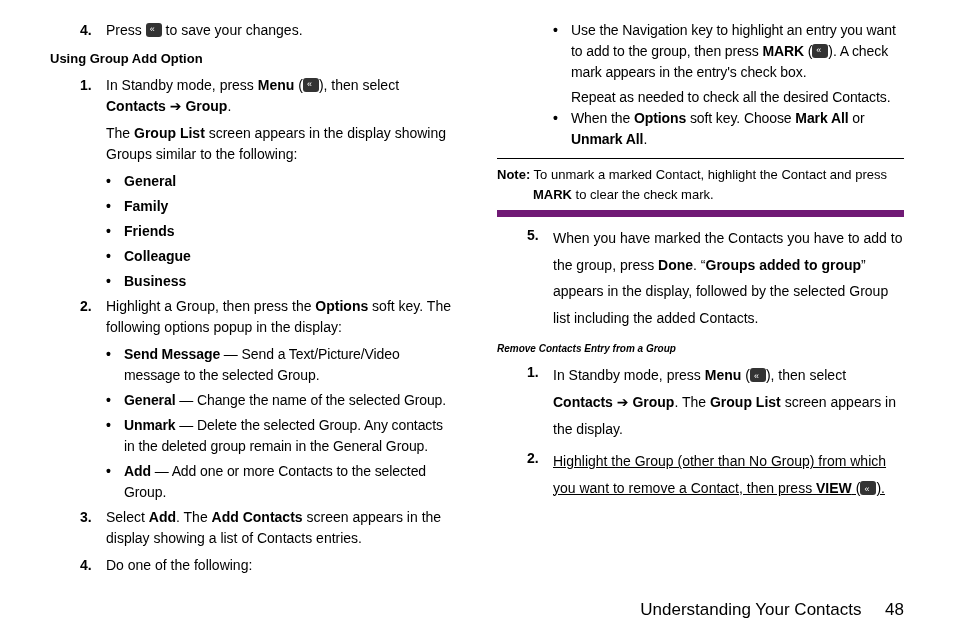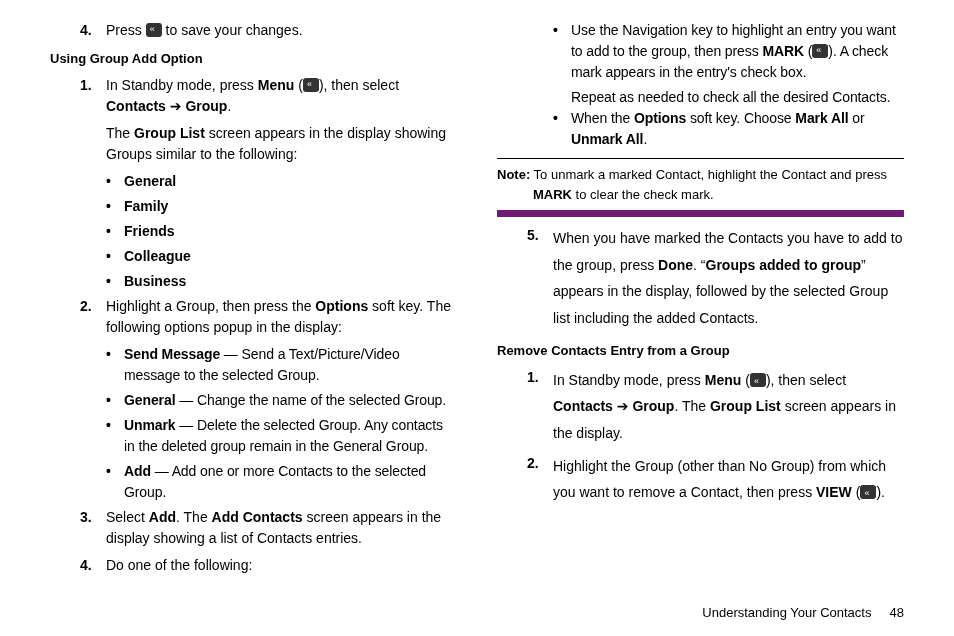--- a/index.html
+++ b/index.html
@@ -24,35 +24,35 @@
   .ol-num { display: flex; margin: 0 0 6px 30px; }
   .ol-num .num { width: 26px; font-weight: bold; flex-shrink:0;}
   .ol-num .body { flex: 1; }
   .sub-bullet { display:flex; margin: 0 0 4px 56px; }
   .sub-bullet .dot { width: 18px; flex-shrink:0; font-weight:bold; }
   .sub-bullet .body { flex:1; }
   .sub-sub { margin-left: 74px; margin-bottom:0; }
   .para { margin: 1px 0 6px 56px; }
   .intro { margin: 0 0 8px 0; }
   .h-sub { font-weight: bold; font-size: 13px; margin: 8px 0 6px 0; }
-  .h-sub-italic { font-weight: bold; font-size: 13px; margin: 10px 0 6px 0; }
+  .h-sub-italic { font-weight: bold; font-style: italic; font-size: 10px; margin: 10px 0 6px 0; }
   .icon {
     display:inline-block; width:16px; height:14px;
     background:#333; border-radius:3px; vertical-align:-2px;
     position:relative;
   }
   .icon::after{
     content:"«"; color:#fff; font-size:9px; position:absolute;
     left:4px; top:0;
   }
   .arrow { font-weight: normal; }
   .note-block { border-top:1px solid #000; border-bottom:7px solid #701a75; padding:6px 0; margin:8px 0; font-size:13px;}
   .note-block .note-body { margin-left:36px; text-indent:-36px;}
   .footer {
-    position:absolute; bottom:14px; right:50px; font-size:13px;
+    position:absolute; bottom:14px; right:50px; font-size:17px;
   }
   .condensed { font-stretch: condensed; letter-spacing:-0.1px; }
 </style>
 </head>
 <body>
 
 <div class="page">
 
   <div class="ol-num">
     <div class="num">4.</div>
@@ -159,21 +159,21 @@
 
   <div class="ol-num">
     <div class="num">1.</div>
     <div class="body" style="line-height:1.9;">
       <span>In Standby mode, press </span><b>Menu</b><span> (</span><span class="icon"></span><span>), then select </span><b>Contacts</b><span class="arrow"> ➔ </span><b>Group</b><span>. The </span><b>Group List</b><span> screen appears in the display.</span>
     </div>
   </div>
 
   <div class="ol-num">
     <div class="num">2.</div>
-    <div class="body" style="line-height:1.9;">
+    <div class="body" style="line-height:1.9;text-decoration:underline;">
       <span>Highlight the Group (other than No Group) from which you want to remove a Contact, then press </span><b>VIEW</b><span> (</span><span class="icon"></span><span>).</span>
     </div>
   </div>
 
 </div>
 
 <div class="footer">
   <span>Understanding Your Contacts</span>&nbsp;&nbsp;&nbsp;&nbsp;&nbsp;<span>48</span>
 </div>
 

